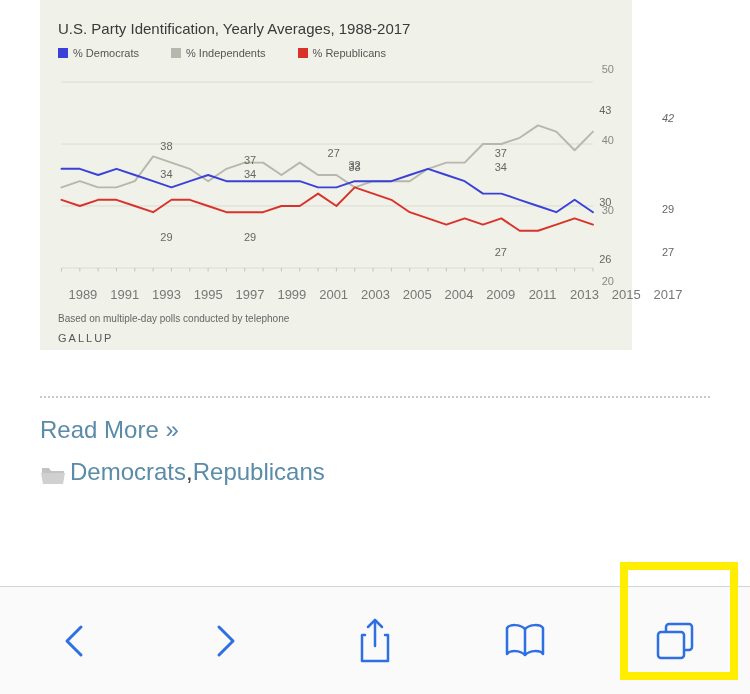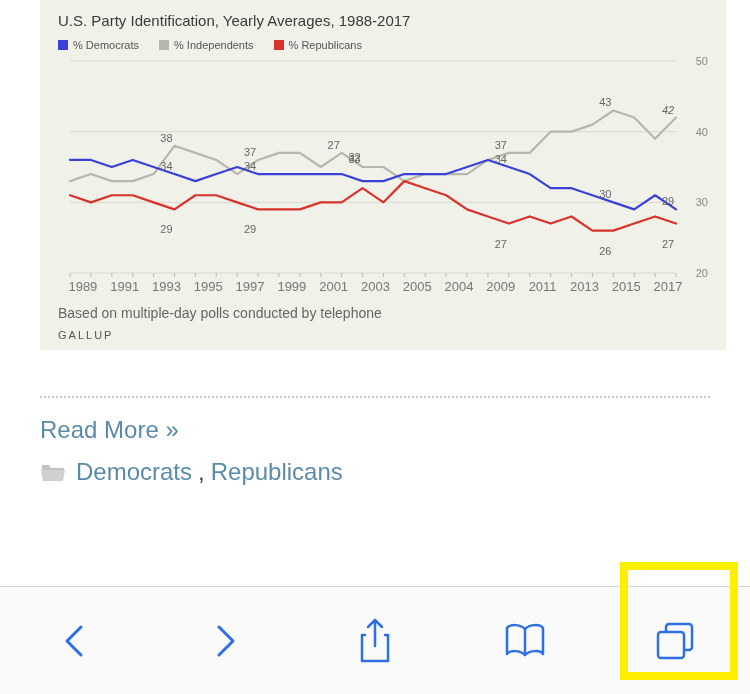--- a/index.html
+++ b/index.html
@@ -1,34 +1,34 @@
 <!DOCTYPE html>
 <html><head>
 <meta charset="utf-8">
 <style>
   * { box-sizing: border-box; margin: 0; padding: 0; }
   html, body { width: 750px; height: 694px; font-family: -apple-system, Helvetica, Arial, sans-serif; background: #fff; overflow: hidden; }
   .page { width: 750px; height: 694px; position: relative; background: #fff; }
   .chart-wrap { padding: 0 40px; }
-  .chart { background: #f0f1e8; width: 686px; height: 350px; position: relative; padding: 12px 18px 12px 18px; }
+  .chart { background: #f0f1e8; width: 592px; height: 350px; position: relative; padding: 20px 18px 12px 18px; }
   .chart-title { font-size: 15px; color: #3a3a3a; margin-bottom: 10px; }
-  .legend { display: flex; gap: 20px; align-items: center; margin-bottom: 6px; }
+  .legend { display: flex; gap: 32px; align-items: center; margin-bottom: 6px; }
   .leg-item { display: flex; align-items: center; gap: 5px; font-size: 11px; color: #555; }
   .leg-sw { width: 10px; height: 10px; display: inline-block; }
   .plot { position: relative; width: 100%; height: 220px; }
   .plot svg { width: 100%; height: 100%; display: block; }
   .yaxlab { position: absolute; right: 0; font-size: 11px; color: #888; transform: translateY(-50%); }
   .datalab { position: absolute; font-size: 11px; color: #666; transform: translate(-50%,-100%); white-space: nowrap; }
   .xticks { display: flex; font-size: 13px; color: #777; margin-top: 2px; position: relative; height: 16px; }
   .xtick { position: absolute; transform: translateX(-50%); }
-  .footnote { font-size: 14px; color: #666; margin-top: 10px; }
+  .footnote { font-size: 10px; color: #666; margin-top: 10px; }
   .brand { font-size: 11px; color: #555; letter-spacing: 2px; margin-top: 8px; }
   .divider { margin: 46px 40px 18px 40px; border-top: 2px dotted #c8c8c8; height: 0; }
   .readmore { margin: 0 40px; font-size: 24px; color: #5a8ba8; cursor: pointer; }
-  .cats { margin: 14px 40px 0 40px; font-size: 24px; color: #444; display: flex; align-items: center; gap: 6px; }
+  .cats { margin: 14px 40px 0 40px; font-size: 24px; color: #444; display: flex; align-items: flex-end; }
   .cats a { color: #5a8ba8; text-decoration: none; cursor: pointer; }
   .folder-ic { color: #b0b0b0; display: inline-flex; margin-right: 4px; }
   .toolbar { position: absolute; left: 0; right: 0; bottom: 0; height: 108px; background: #fafafa; border-top: 1px solid #d4d4d4; display: flex; align-items: center; }
   .tb-btn { flex: 1; display: flex; align-items: center; justify-content: center; color: #2f6fe4; cursor: pointer; height: 100%; }
   .highlight-box { position: absolute; border: 8px solid #ffee00; pointer-events: none; }
   .axis-line { stroke: #d9d9cf; stroke-width: 1; }
   .xtickmark { stroke: #bdbdb3; stroke-width: 1; }
 </style>
 </head>
 <body>

